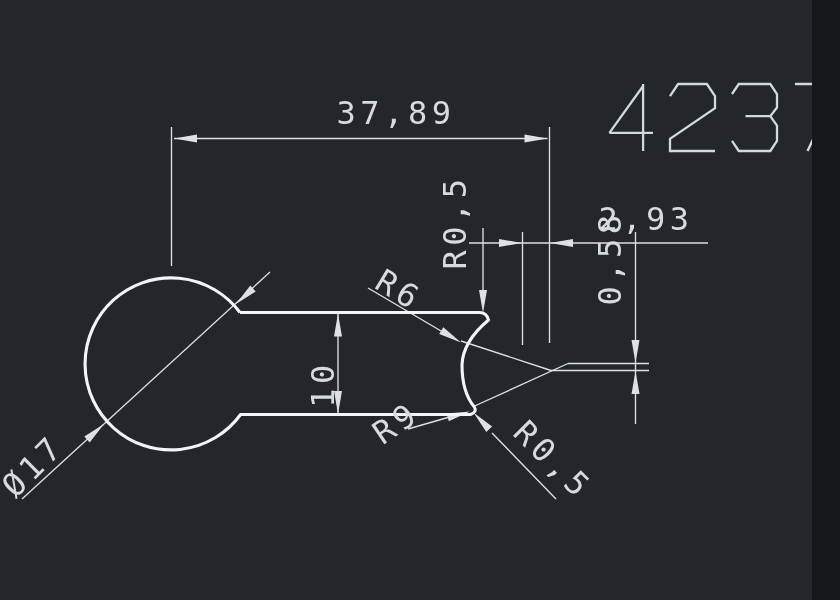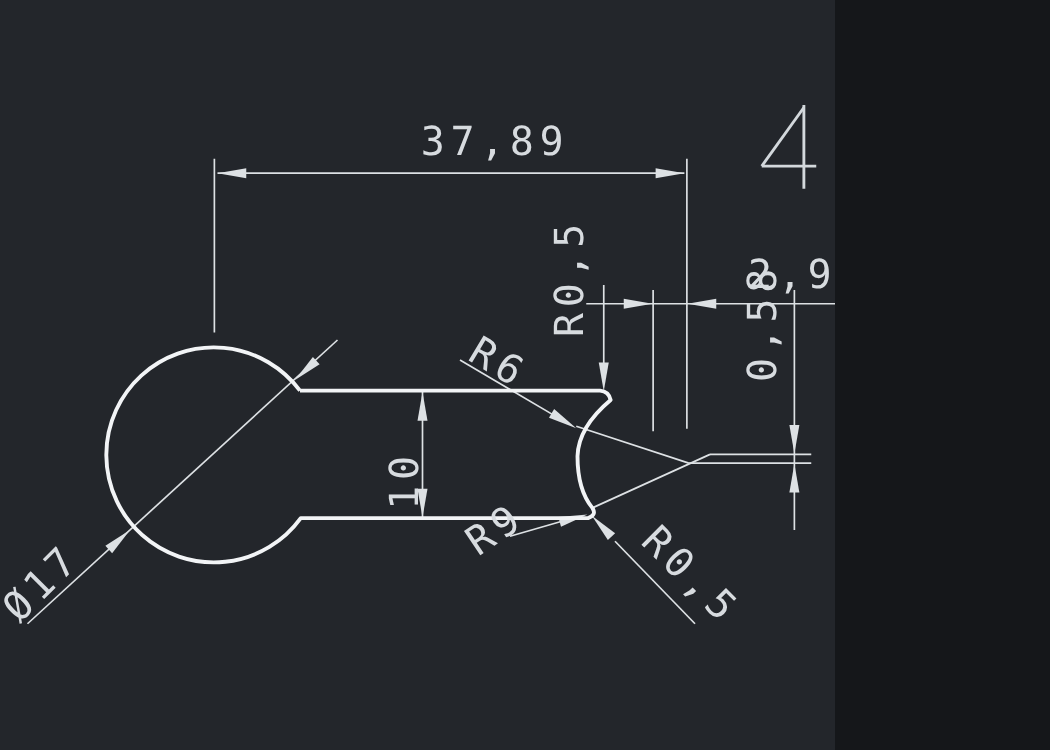--- a/index.html
+++ b/index.html
@@ -1,16 +1,16 @@
 <!DOCTYPE html>
 <html><head>
 <meta charset="utf-8">
 <style>
   html,body{margin:0;padding:0;background:#15171a;}
-  .stage{position:relative;width:668px;height:600px;overflow:hidden;background:#22c55e;}
+  .stage{position:relative;width:812px;height:600px;overflow:hidden;background:#22c55e;}
   svg text{font-family:"DejaVu Sans Mono","Liberation Mono",monospace;}
 </style>
 </head>
 <body>
 
 <div class="stage">
   
   <svg id="cad" width="840" height="600" viewBox="0 0 840 600" xmlns="http://www.w3.org/2000/svg">
       <rect x="0" y="0" width="840" height="600" fill="#23262b"></rect>
       <line x1="171.5" y1="127" x2="171.5" y2="266" stroke="#dde1e4" stroke-width="1.35"></line>

